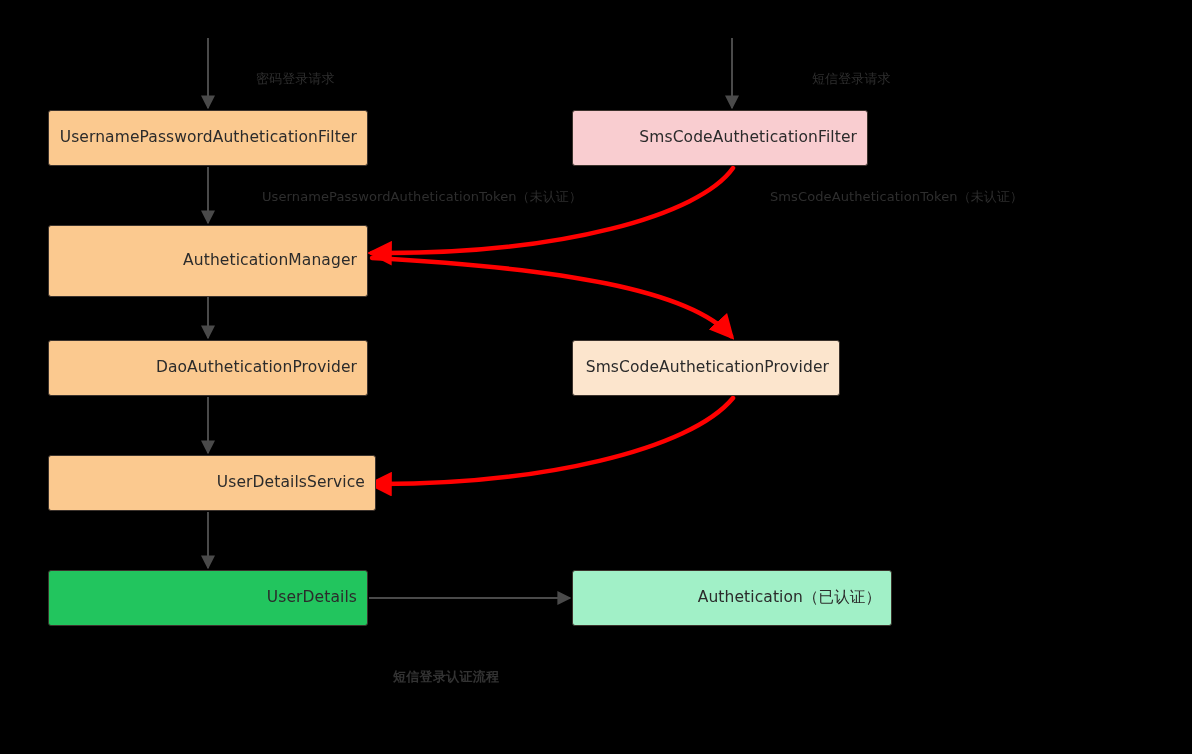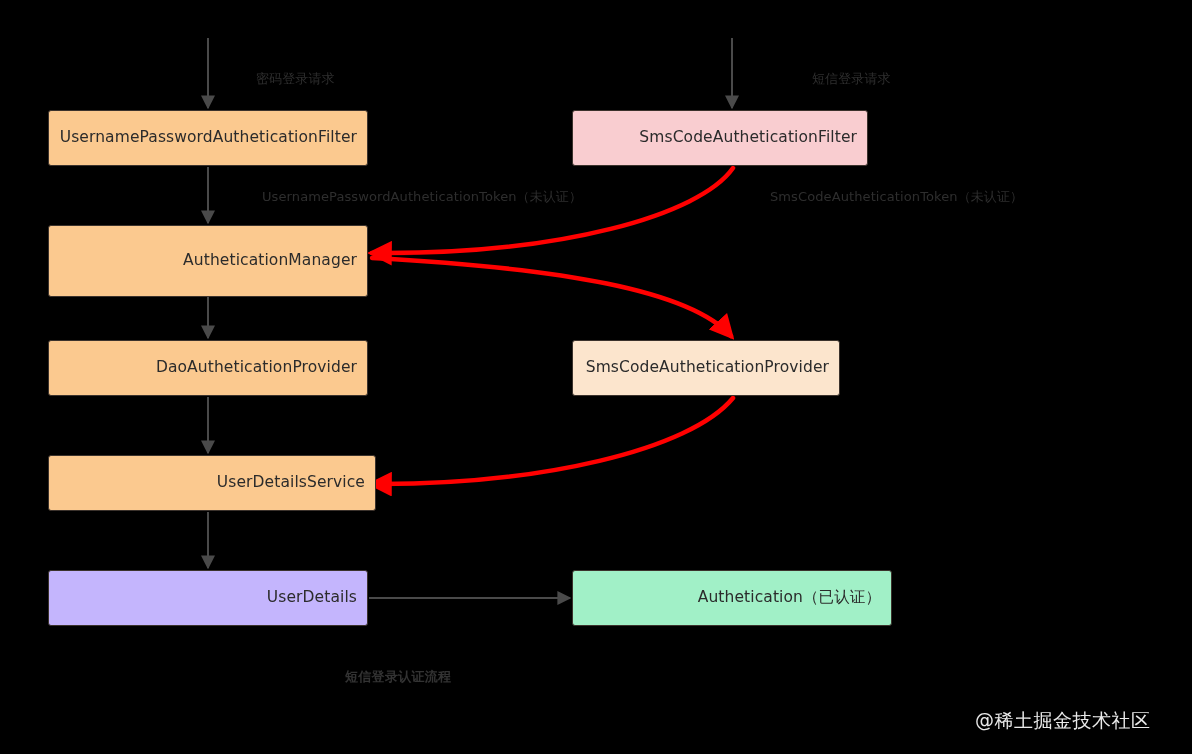--- a/index.html
+++ b/index.html
@@ -52,20 +52,21 @@
     letter-spacing: 0.1px;
     margin-left: 24px;
   }
   .caption {
     position: absolute;
     color: #333333;
     font-size: 13px;
     font-weight: bold;
     white-space: nowrap;
     letter-spacing: 0.3px;
+    margin-left: 48px;
   }
   .watermark {
     position: absolute;
     color: #e9e9e9;
     font-size: 19px;
     white-space: nowrap;
     letter-spacing: 0.5px;
   }
 </style>
 </head>
@@ -110,31 +111,30 @@
       </div>
       <div class="node-box" style="left: 48px; top: 340px; width: 320px; height: 56px; background: rgb(251, 201, 143); border-color: rgb(59, 50, 44);">
         <span>DaoAutheticationProvider</span>
       </div>
       <div class="node-box" style="left: 572px; top: 340px; width: 268px; height: 56px; background: rgb(252, 229, 205); border-color: rgb(59, 50, 44);">
         <span>SmsCodeAutheticationProvider</span>
       </div>
       <div class="node-box" style="left: 48px; top: 455px; width: 328px; height: 56px; background: rgb(251, 201, 143); border-color: rgb(59, 50, 44);">
         <span>UserDetailsService</span>
       </div>
-      <div class="node-box" style="left: 48px; top: 570px; width: 320px; height: 56px; background: #c4b5fd; border-color: rgb(59, 50, 44);">
+      <div class="node-box" style="left: 48px; top: 570px; width: 320px; height: 56px; background: #22c55e; border-color: rgb(59, 50, 44);">
         <span>UserDetails</span>
       </div>
       <div class="node-box" style="left: 572px; top: 570px; width: 320px; height: 56px; background: rgb(161, 240, 199); border-color: rgb(59, 50, 44);">
         <span>Authetication（已认证）</span>
       </div>
     </div>
   <div id="labels-layer">
       <div class="edge-label" style="left: 232px; top: 70px;">密码登录请求</div>
       <div class="edge-label" style="left: 788px; top: 70px;">短信登录请求</div>
       <div class="edge-label" style="left: 238px; top: 188px;">UsernamePasswordAutheticationToken（未认证）</div>
       <div class="edge-label" style="left: 746px; top: 188px;">SmsCodeAutheticationToken（未认证）</div>
     </div>
 
   <div class="caption" style="left: 345px; top: 668px;">短信登录认证流程</div>
 
-  <div class="watermark" style="left: 975px; top: 708px;">@稀土掘金技术社区</div>
 
 </div>
 
 </body></html>

